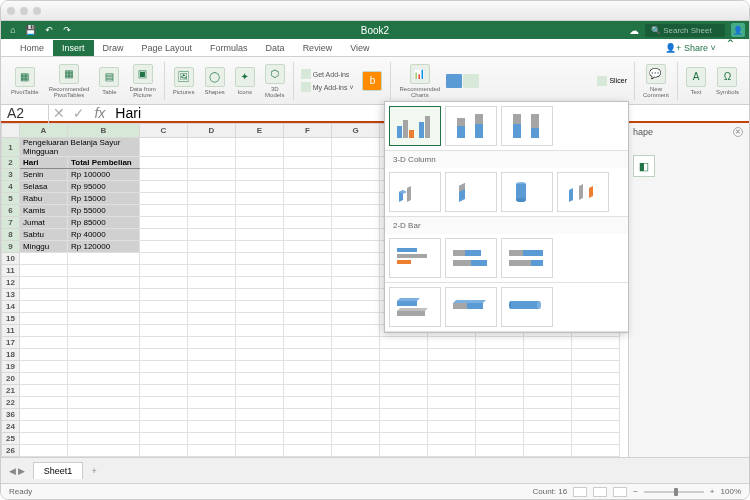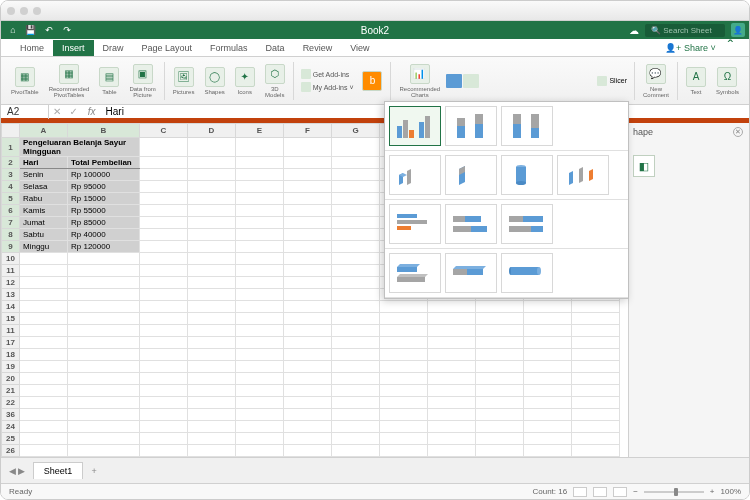--- a/index.html
+++ b/index.html
@@ -17,36 +17,36 @@
 .tab.active{background:#217346;color:#fff}
 .share{margin-left:auto;font-size:9px;color:#217346;padding:3px 6px}
 .ribbon{height:48px;background:linear-gradient(#fafafa,#f0f0f0);border-bottom:1px solid #d0d0d0;display:flex;align-items:center;padding:0 6px;gap:2px;font-size:7px;position:relative}
 .rgrp{display:flex;flex-direction:column;align-items:center;padding:2px 4px;gap:2px}
 .rico{width:20px;height:20px;background:#e8f0e8;border:1px solid #c8d8c8;border-radius:2px;display:flex;align-items:center;justify-content:center;font-size:10px;color:#217346}
 .rlbl{font-size:6px;color:#666;text-align:center;line-height:1}
 .rsep{width:1px;height:38px;background:#d8d8d8;margin:0 2px}
 .rsmall{display:flex;flex-direction:column;gap:1px;font-size:7px;color:#555}
 .rsm{display:flex;align-items:center;gap:2px;padding:1px 3px}
 .rsm-ico{width:10px;height:10px;background:#d8e8d8;border-radius:1px}
-.fbar{height:18px;background:#fff;border-bottom:5px solid #c2410c;display:flex;align-items:center;font-size:10px}
+.fbar{height:18px;background:#fff;border-bottom:2px solid #c2410c;display:flex;align-items:center;font-size:14px}
 .namebox{width:48px;padding:2px 6px;border-right:1px solid #d0d0d0;color:#333}
 .fx{padding:0 6px;color:#888;font-style:italic}
 .fval{padding:2px 4px;flex:1}
 .grid-area{position:absolute;top:122px;left:0;right:0;bottom:42px;overflow:hidden}
 .right-pane{position:absolute;top:122px;right:0;width:121px;bottom:42px;background:#f5f5f5;border-left:1px solid #d0d0d0;padding:4px;font-size:9px;color:#555}
 .rp-close{position:absolute;right:6px;top:4px;width:10px;height:10px;border-radius:50%;border:1px solid #aaa;font-size:7px;display:flex;align-items:center;justify-content:center;color:#888}
 .rp-ico{width:22px;height:22px;border:1px solid #c0d0c0;background:#fff;margin-top:18px;display:flex;align-items:center;justify-content:center;font-size:11px;color:#217346}
 table{border-collapse:collapse;font-size:8px}
 .colhdr,.rowhdr{background:#f0f0f0;border:1px solid #d8d8d8;text-align:center;color:#555}
 .colhdr{height:14px}
 .rowhdr{width:18px}
 .colhdr.sel,.rowhdr.sel{background:#d8e8d8}
 td.cell{border:1px solid #e0e0e0;height:12px;padding:0 3px;width:48px;background:#fff}
 td.sel{background:#d0d0d0}
-.cell.title{font-weight:bold;background:#d0d0d0}
+.cell.title{font-weight:normal;background:#d0d0d0}
 .cell.hdr{font-weight:bold;border-bottom:1px solid #888}
 .dropdown{position:absolute;top:100px;left:383px;width:245px;background:#fff;border:1px solid #c0c0c0;box-shadow:-2px 2px 8px rgba(0,0,0,.2);font-size:8px;z-index:100}
 .dd-sec{border-bottom:1px solid #e0e0e0}
 .dd-hd{padding:4px 8px;color:#666;background:#fafafa;font-size:8px}
 .dd-row{display:flex;padding:4px;gap:4px}
 .dd-opt{width:52px;height:40px;border:1px solid #d8d8d8;background:#fff;display:flex;align-items:center;justify-content:center;padding:4px}
 .dd-opt:hover,.dd-opt.hov{border:1px solid #217346;background:#f0f8f0}
 .tabbar{position:absolute;bottom:16px;left:0;right:0;height:26px;background:#f0f0f0;border-top:1px solid #d0d0d0;display:flex;align-items:center;padding:0 8px;font-size:9px}
 .nav-arrows{display:flex;gap:2px;color:#888;margin-right:8px}
 .sheet-tab{background:#fff;padding:3px 10px;border:1px solid #ccc;border-bottom:none;font-size:9px}
@@ -694,20 +694,21 @@
           <svg width="40" height="28">
             <rect x="6" y="2" width="8" height="24" fill="#5b9bd5"></rect>
             <rect x="6" y="2" width="8" height="10" fill="#a5a5a5"></rect>
             <rect x="24" y="2" width="8" height="24" fill="#5b9bd5"></rect>
             <rect x="24" y="2" width="8" height="14" fill="#a5a5a5"></rect>
           </svg>
         </div>
   </div>
  </div>
  <div class="dd-sec">
+  <div class="dd-hd">3-D Column</div>
   <div class="dd-row">
    <div class="dd-opt">
           <svg width="40" height="28">
             <path d="M4 24 l4 -2 v-10 l-4 2 z" fill="#5b9bd5"></path>
             <path d="M4 14 l4 -2 l4 2 l-4 2 z" fill="#7cb0e0"></path>
             <path d="M12 24 l4 -2 v-14 l-4 2 z" fill="#a5a5a5"></path>
           </svg>
         </div>
    <div class="dd-opt">
           <svg width="40" height="28">
@@ -725,20 +726,21 @@
    <div class="dd-opt">
           <svg width="40" height="28">
             <path d="M6 24 l4 -2 v-12 l-4 2 z" fill="#5b9bd5"></path>
             <path d="M16 22 l4 -2 v-14 l-4 2 z" fill="#a5a5a5"></path>
             <path d="M26 20 l4 -2 v-10 l-4 2 z" fill="#ed7d31"></path>
           </svg>
         </div>
   </div>
  </div>
  <div class="dd-sec">
+  <div class="dd-hd">2-D Bar</div>
   <div class="dd-row">
    <div class="dd-opt">
           <svg width="40" height="28">
             <rect x="2" y="4" width="20" height="4" fill="#5b9bd5"></rect>
             <rect x="2" y="10" width="30" height="4" fill="#a5a5a5"></rect>
             <rect x="2" y="16" width="14" height="4" fill="#ed7d31"></rect>
           </svg>
         </div>
    <div class="dd-opt">
           <svg width="40" height="28">

